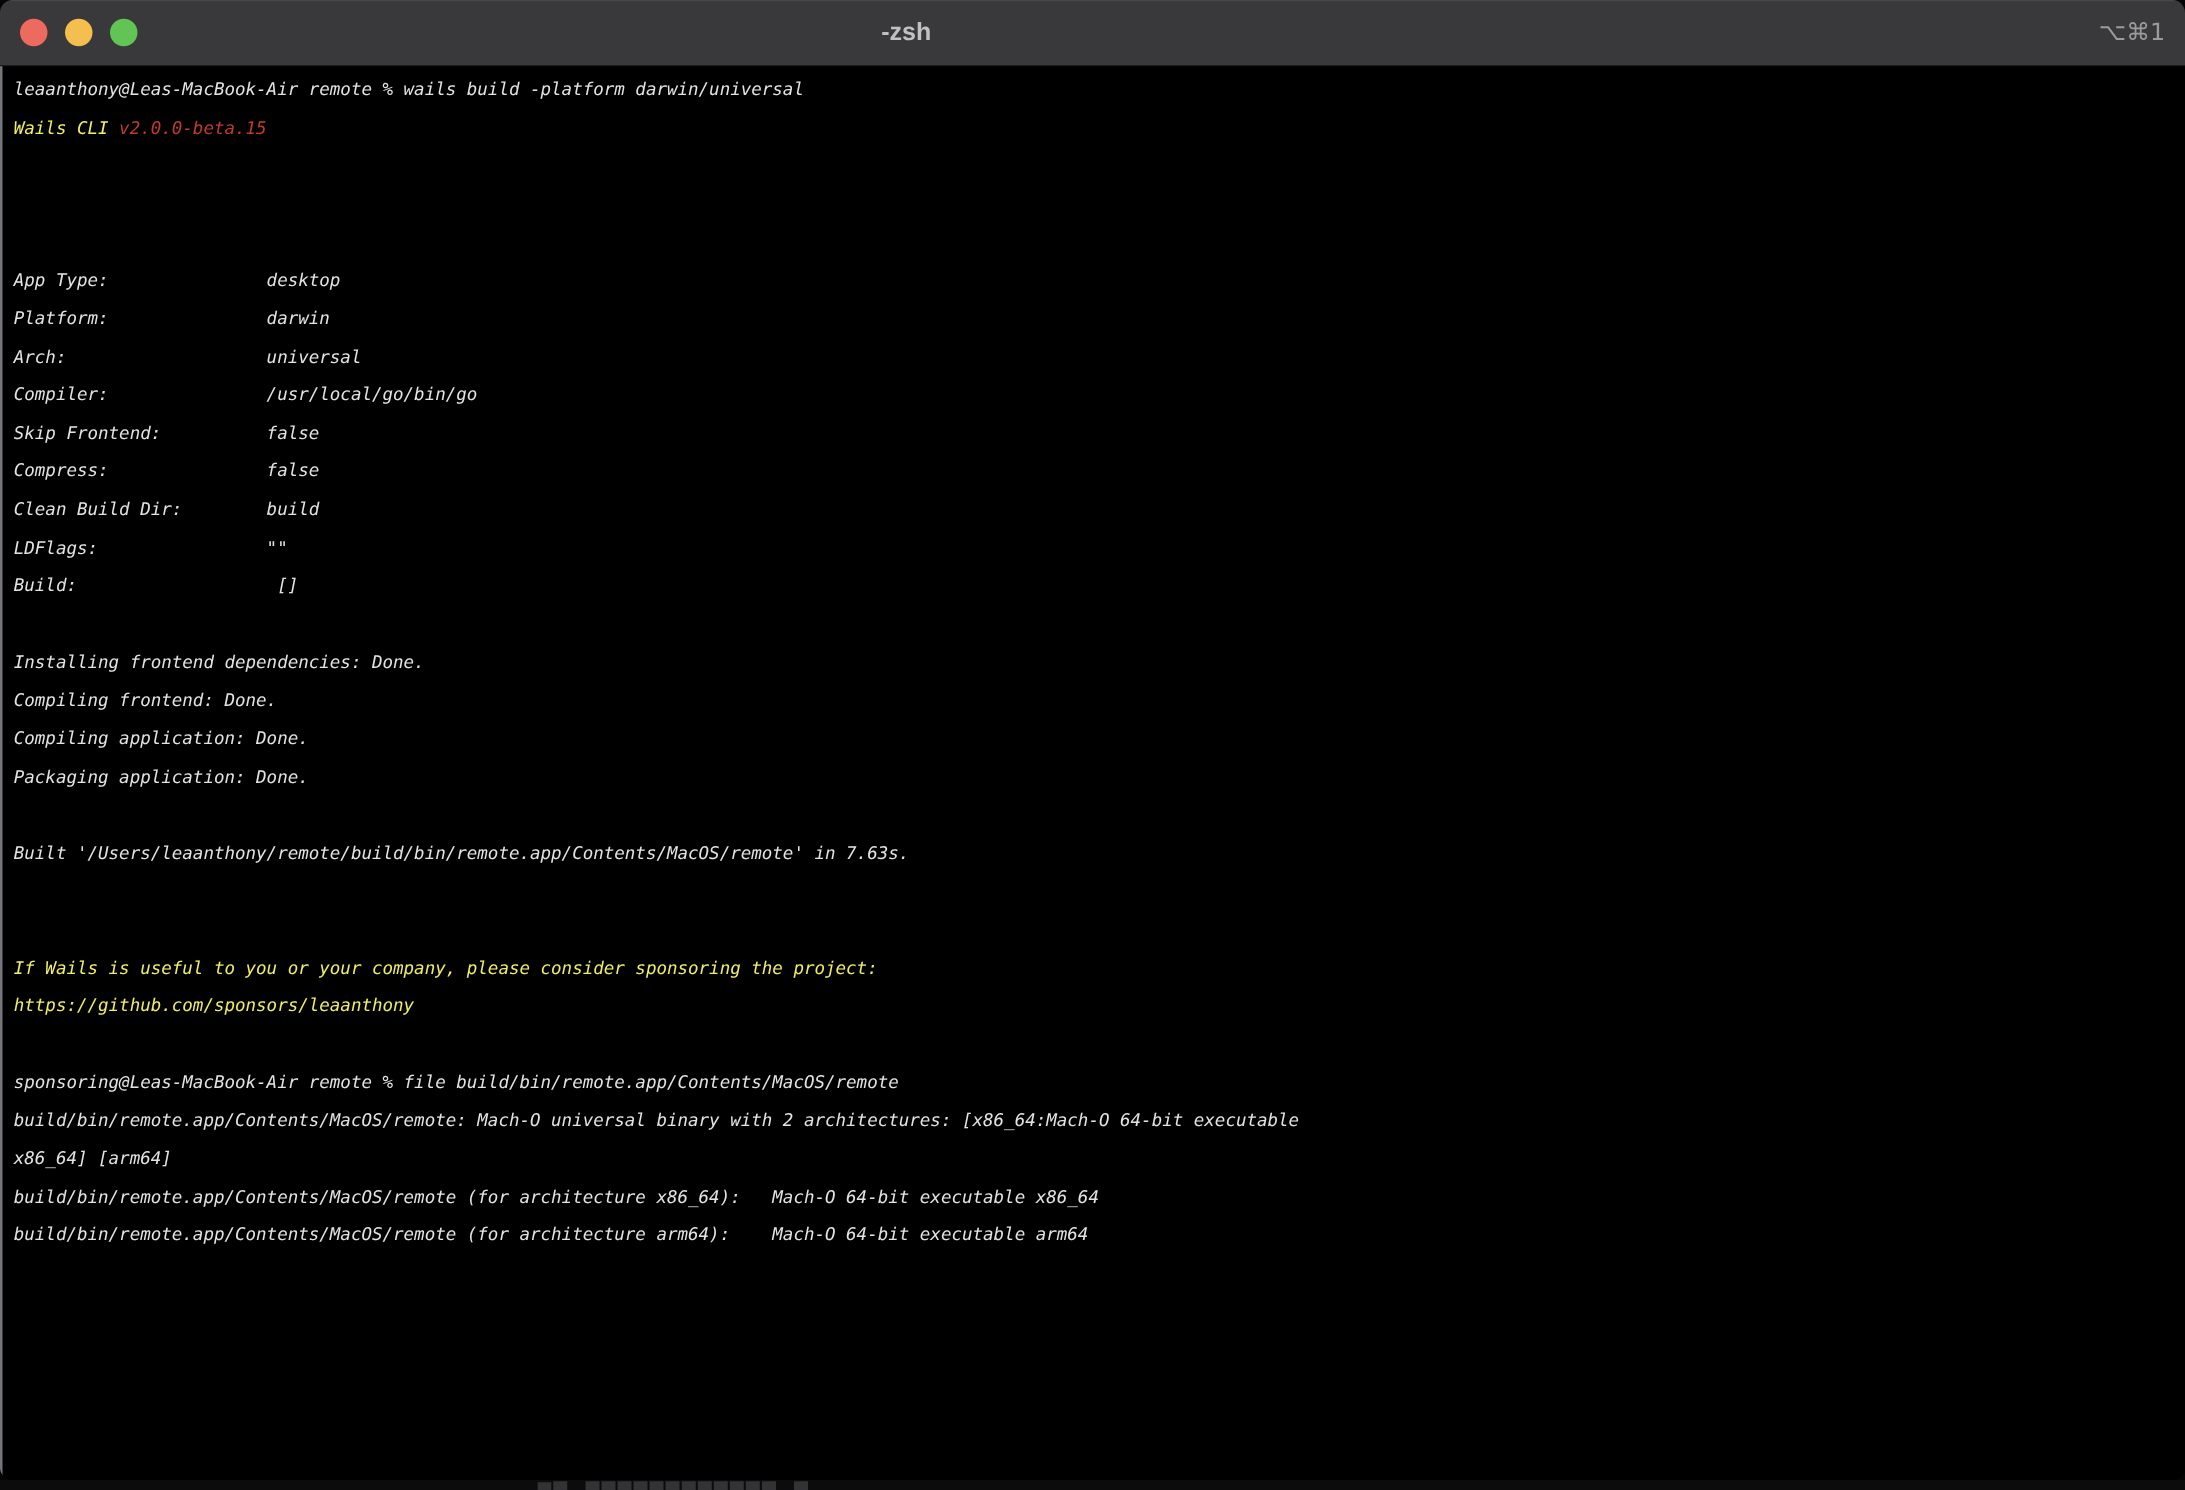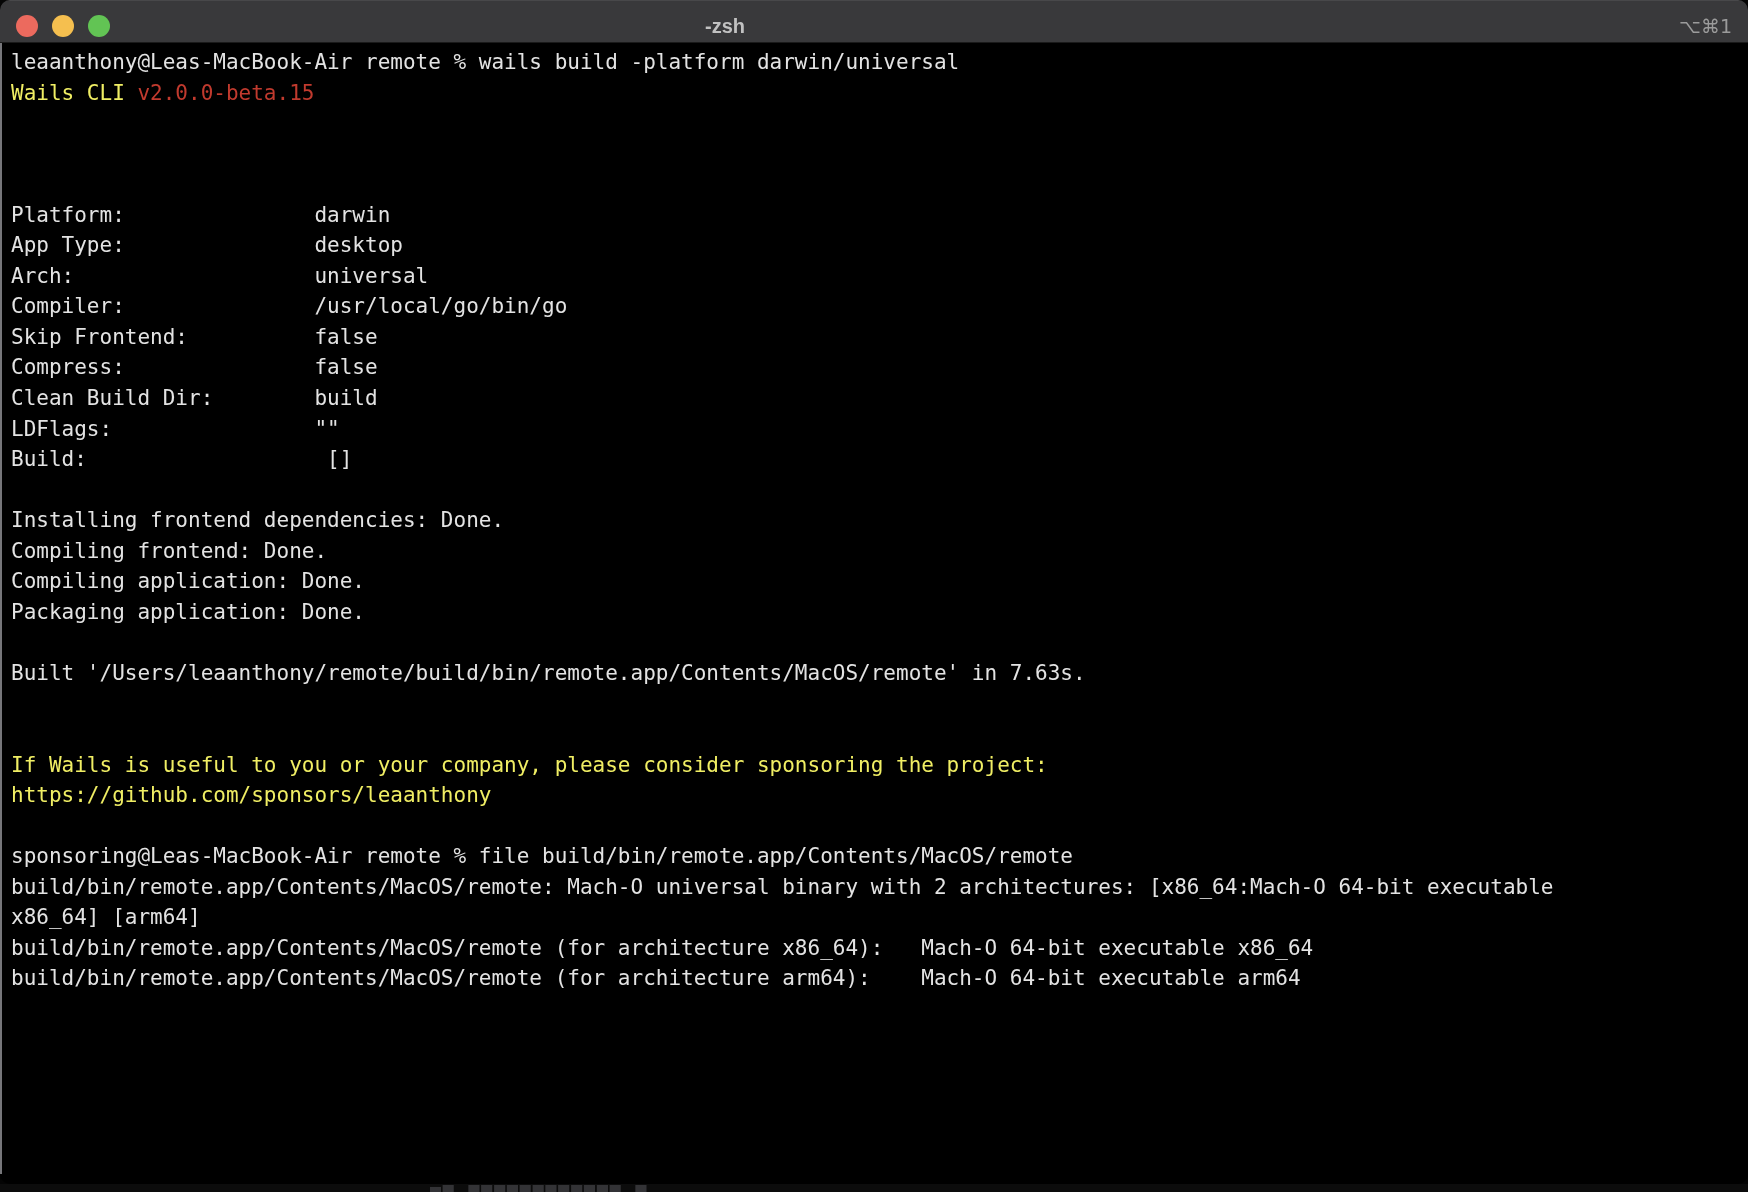--- a/index.html
+++ b/index.html
@@ -13,21 +13,21 @@
     position: absolute;
     left: 0; top: 0;
     width: 1748px; height: 1184px;
     border-radius: 10px;
     overflow: hidden;
     background: var(--term-bg, #000);
     box-shadow: 0 8px 30px rgba(0,0,0,0.6);
   }
   .titlebar {
     position: relative;
-    height: 43px;
+    height: 53px;
     background: var(--titlebar, #39393b);
     border-bottom: 1px solid var(--titlebar-border, #1c1c1c);
     box-shadow: inset 0 1px 0 rgba(255,255,255,0.08);
     padding-left: 23px;
   }
   .traffic-lights {
     position: absolute;
     left: 16px; top: 15px;
     display: flex;
     gap: 14px;
@@ -65,24 +65,25 @@
   .terminal-body {
     position: relative;
     height: 1131px;
     background: var(--term-bg, #000);
     border-left: 2px solid var(--edge-stripe, #76767a);
     padding: 4px 6px 0 9px;
     overflow: hidden;
   }
   .tline {
     white-space: pre;
-    font-size: 21px;
+    font-size: 14px;
     line-height: 30.55px;
     height: 30.55px;
     color: var(--fg, #e3e3e3);
+    font-style: italic;
   }
   .c-fg     { color: var(--fg, #e3e3e3); }
   .c-yellow { color: var(--yellow, #f0ee64); }
   .c-red    { color: var(--red, #c13a2e); text-align: right; }
   .cursor {
     display: inline-block;
     width: 12.3px; height: 25px;
     background: var(--cursor, #b8b8b8);
     vertical-align: -4px;
   }
@@ -116,22 +117,22 @@
     </div>
     <div class="title">-zsh</div>
     <div class="shortcut">⌥⌘1</div>
   </div>
   <div class="terminal-body">
       <div class="tline"><span class="c-fg">leaanthony@Leas-MacBook-Air remote % wails build -platform darwin/universal</span></div>
       <div class="tline"><span class="c-yellow">Wails CLI </span><span class="c-red">v2.0.0-beta.15</span></div>
       <div class="tline">&nbsp;</div>
       <div class="tline">&nbsp;</div>
       <div class="tline">&nbsp;</div>
+      <div class="tline"><span class="c-fg">App Type:               desktop</span></div>
       <div class="tline"><span class="c-fg">Platform:               darwin</span></div>
-      <div class="tline"><span class="c-fg">App Type:               desktop</span></div>
       <div class="tline"><span class="c-fg">Arch:                   universal</span></div>
       <div class="tline"><span class="c-fg">Compiler:               /usr/local/go/bin/go</span></div>
       <div class="tline"><span class="c-fg">Skip Frontend:          false</span></div>
       <div class="tline"><span class="c-fg">Compress:               false</span></div>
       <div class="tline"><span class="c-fg">Clean Build Dir:        build</span></div>
       <div class="tline"><span class="c-fg">LDFlags:                ""</span></div>
       <div class="tline"><span class="c-fg">Build:                   []</span></div>
       <div class="tline">&nbsp;</div>
       <div class="tline"><span class="c-fg">Installing frontend dependencies: Done.</span></div>
       <div class="tline"><span class="c-fg">Compiling frontend: Done.</span></div>

